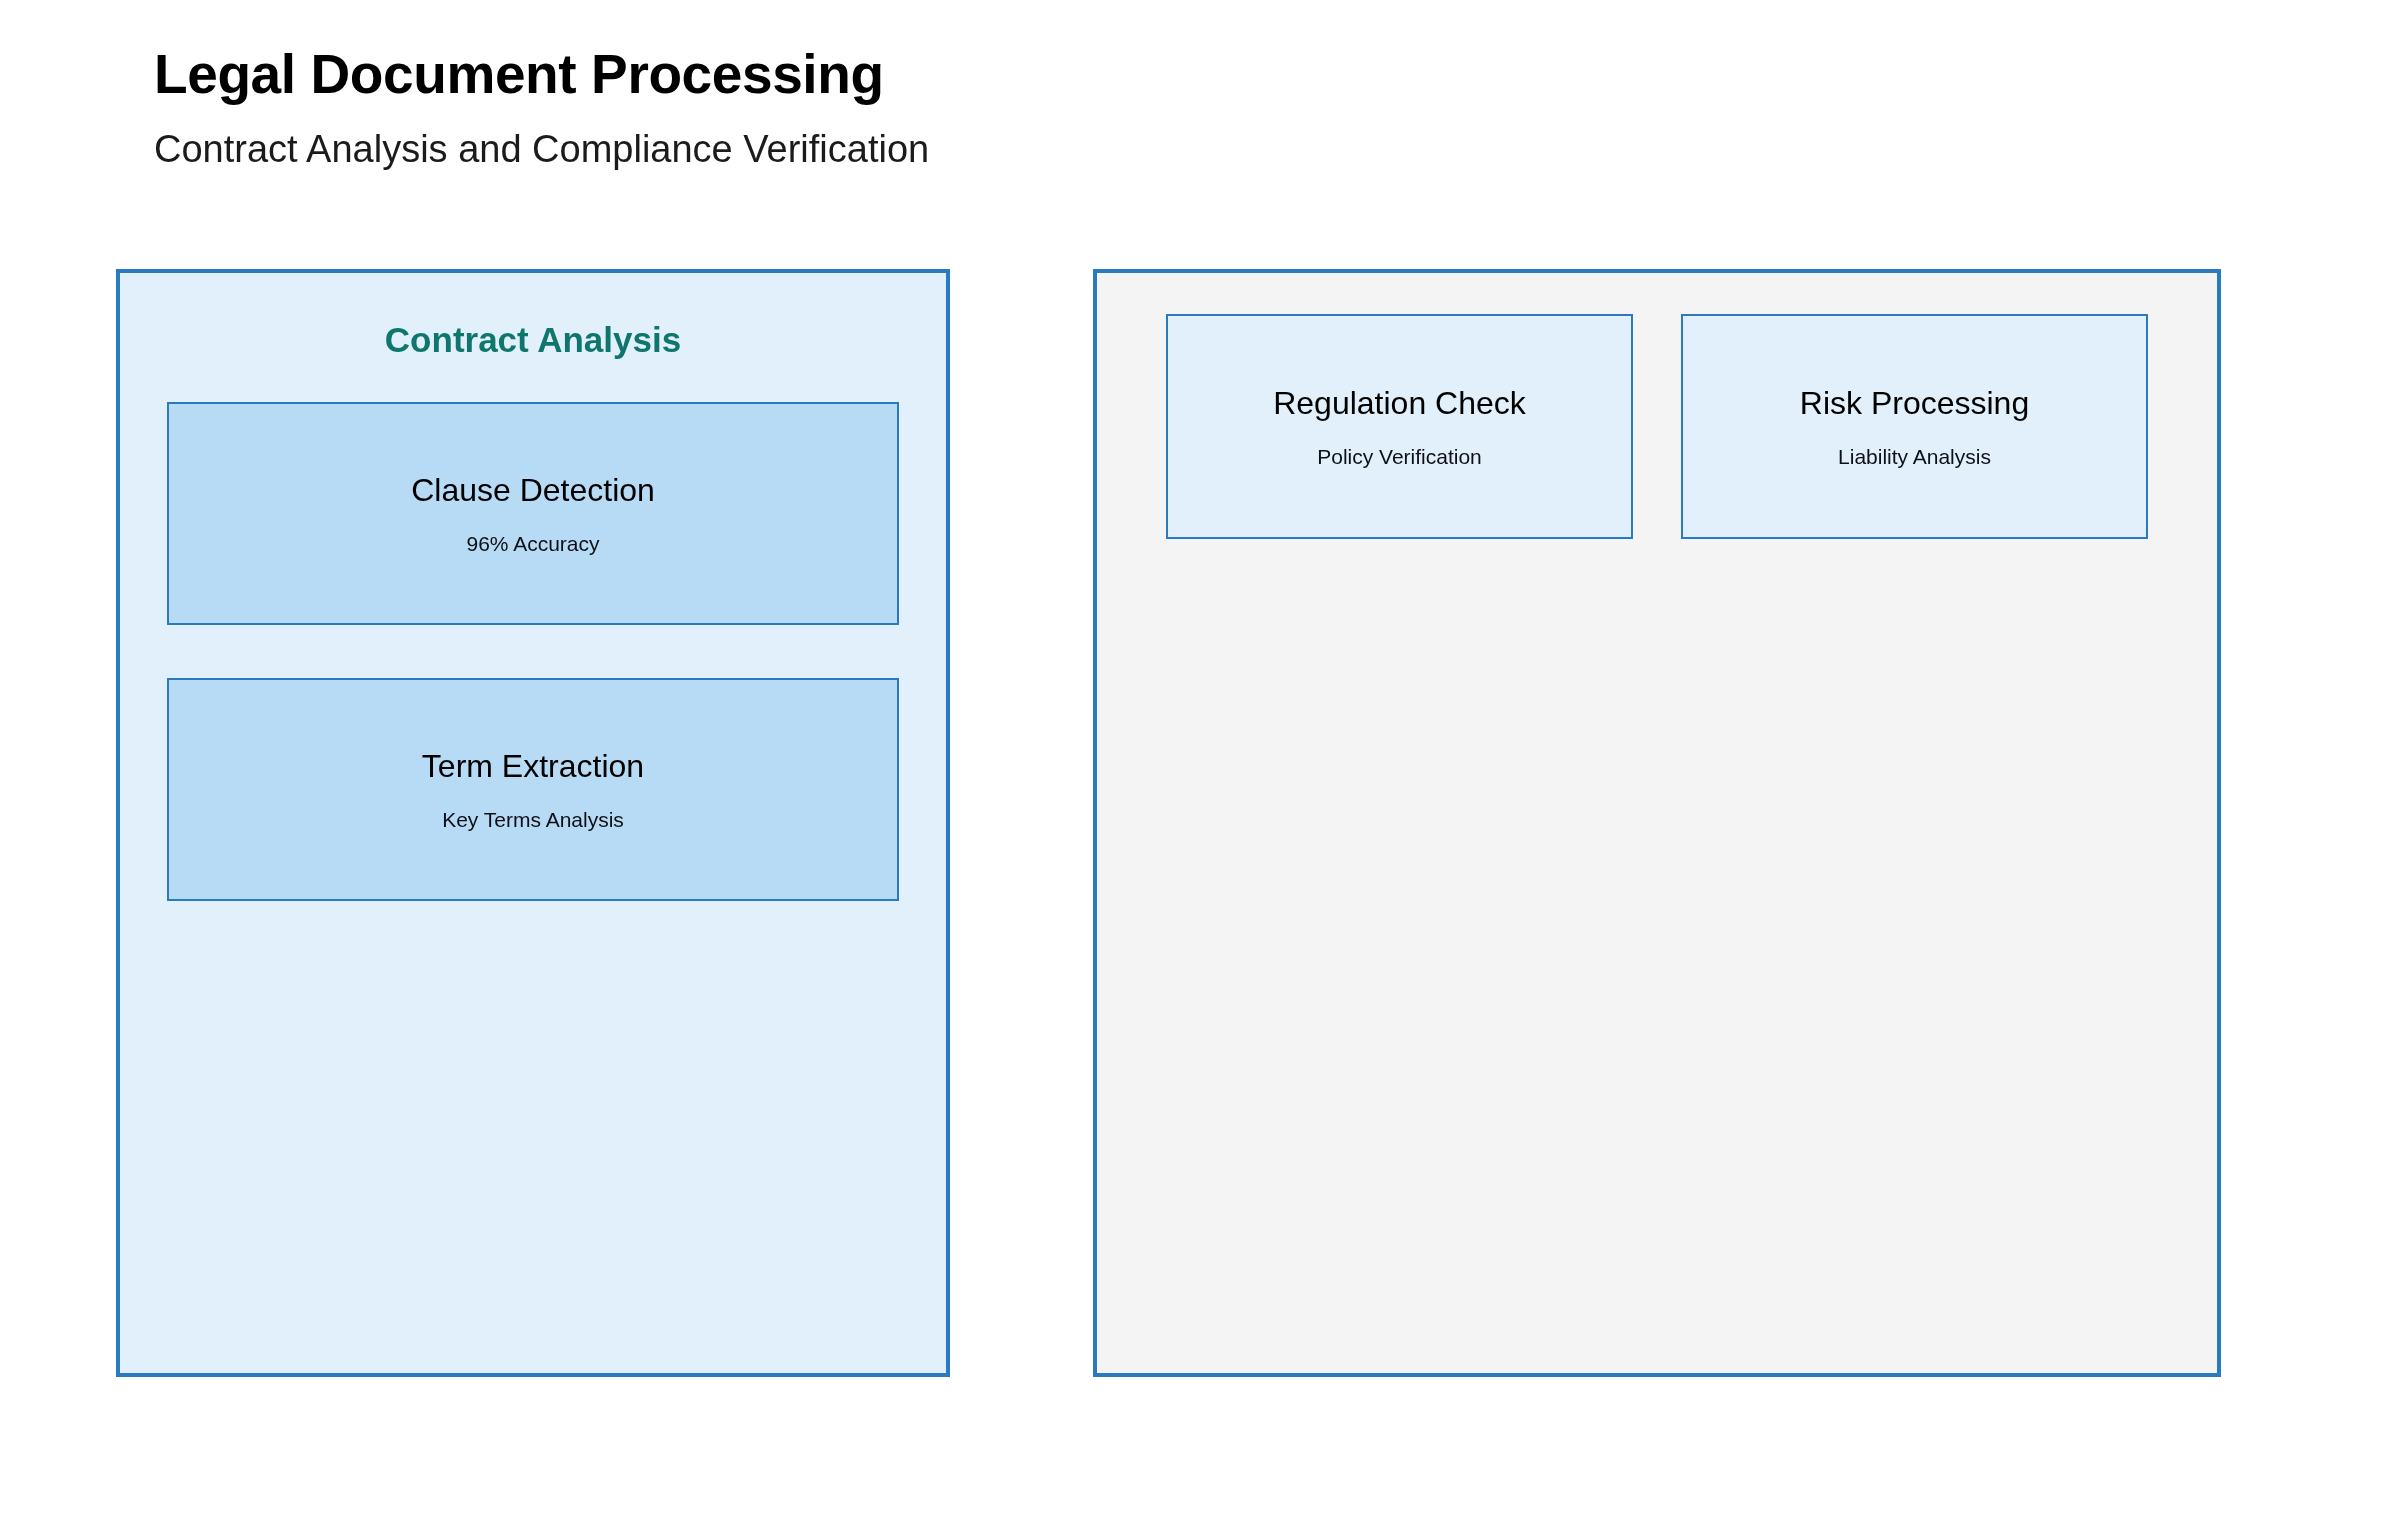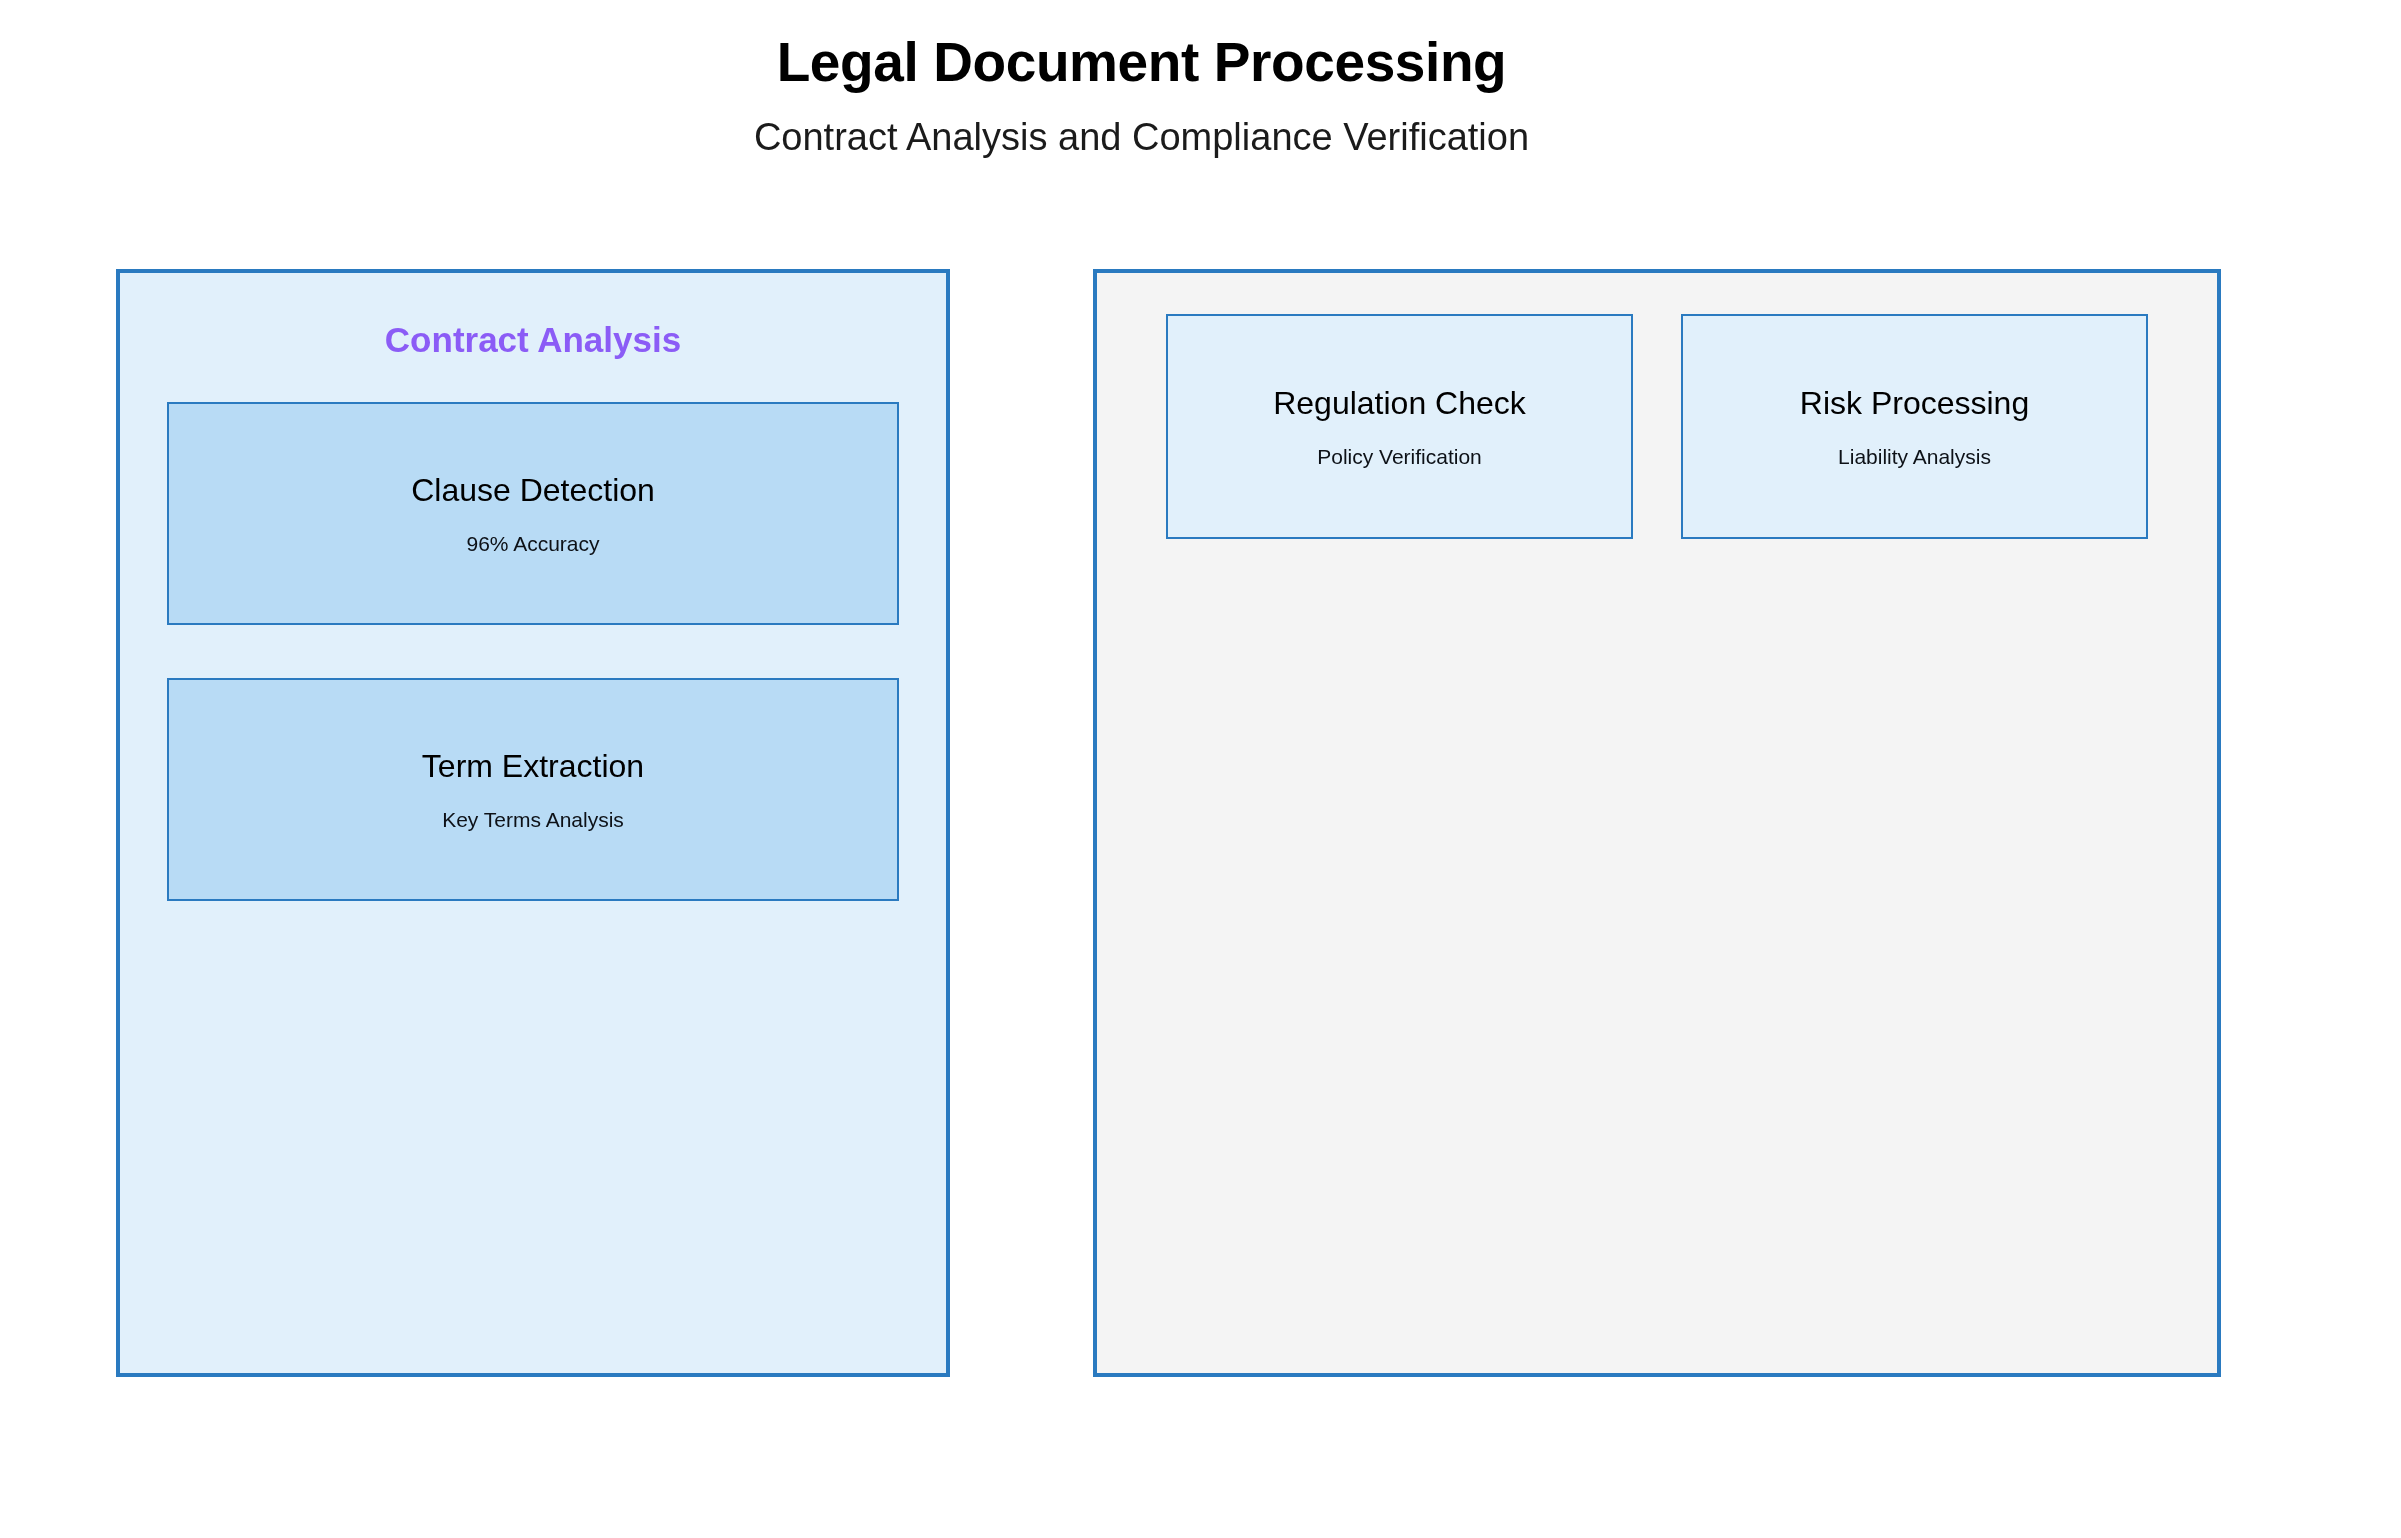--- a/index.html
+++ b/index.html
@@ -15,22 +15,22 @@
     overflow: hidden;
     position: relative;
   }
 
   
   .header {
     position: absolute;
     left: 0;
     top: 0;
     width: 2129px;
-    padding-top: 32px;
-    text-align: center;
+    padding-top: 44px;
+    text-align: left;
   }
   .main-title {
     font-size: 55px;
     font-weight: bold;
     line-height: 1.12;
     letter-spacing: -0.4px;
     color: #000000;
     margin: 0 0 0 154px;
   }
   .subtitle {
@@ -58,21 +58,21 @@
     left: 1093px;
     top: 269px;
     width: 1128px;
     height: 1108px;
     background: #f4f4f4;
   }
   .panel-title {
     text-align: center;
     font-size: 35px;
     font-weight: bold;
-    color: #8b5cf6;
+    color: #0f766e;
     margin-top: 46px;
     line-height: 1.2;
   }
 
   
   .box-stack {
     margin-top: 41px;
     display: flex;
     flex-direction: column;
     align-items: center;

